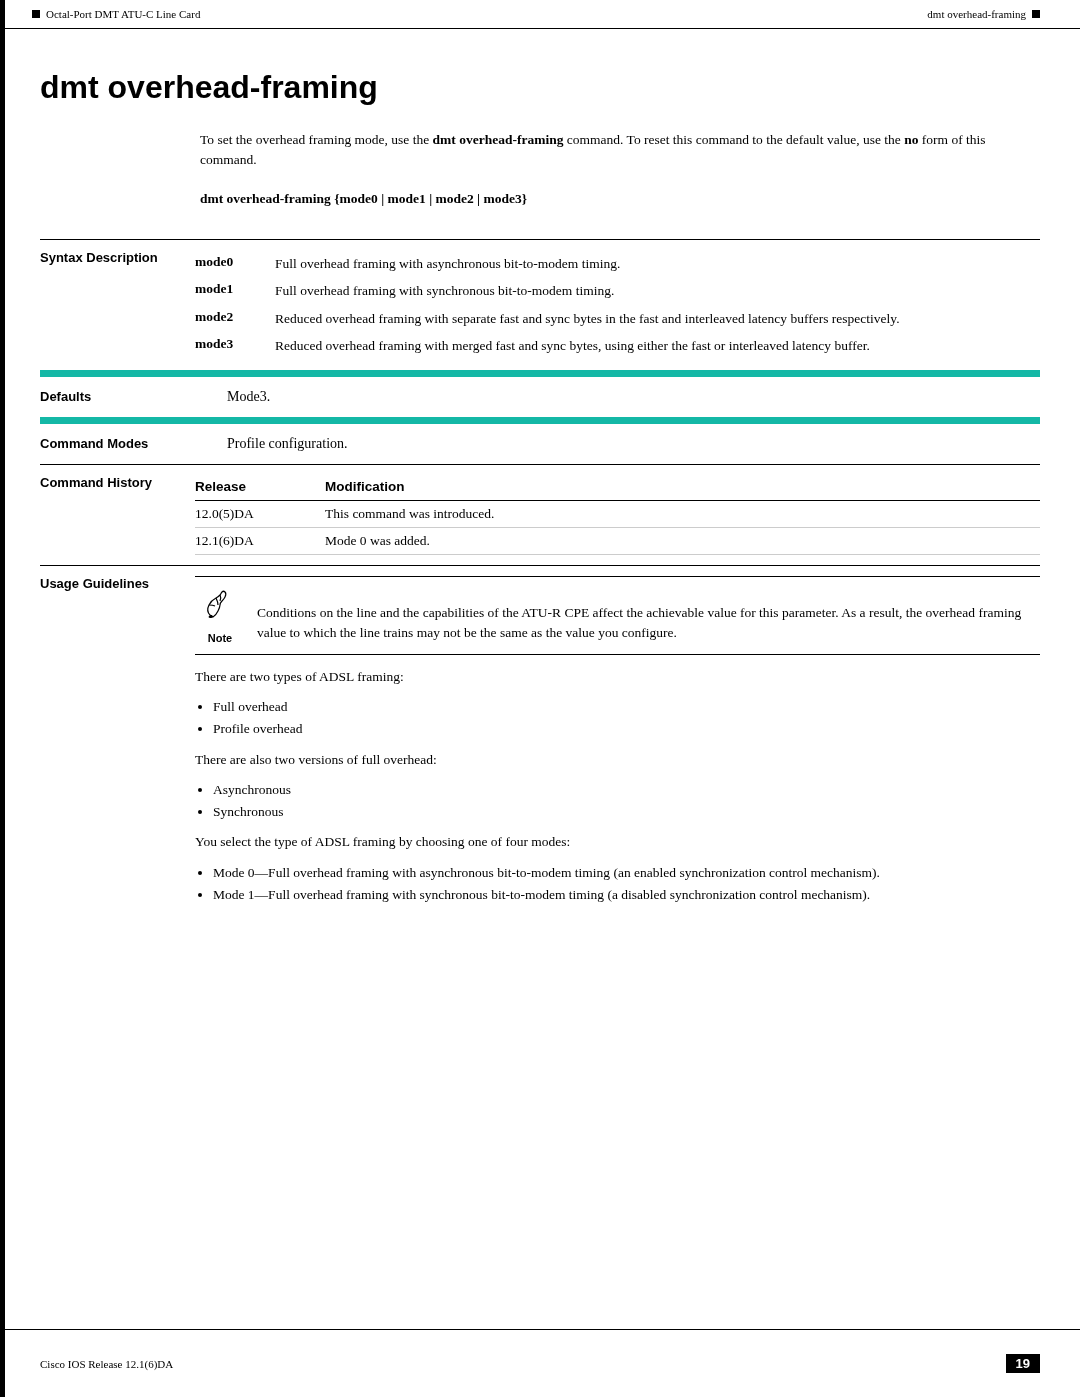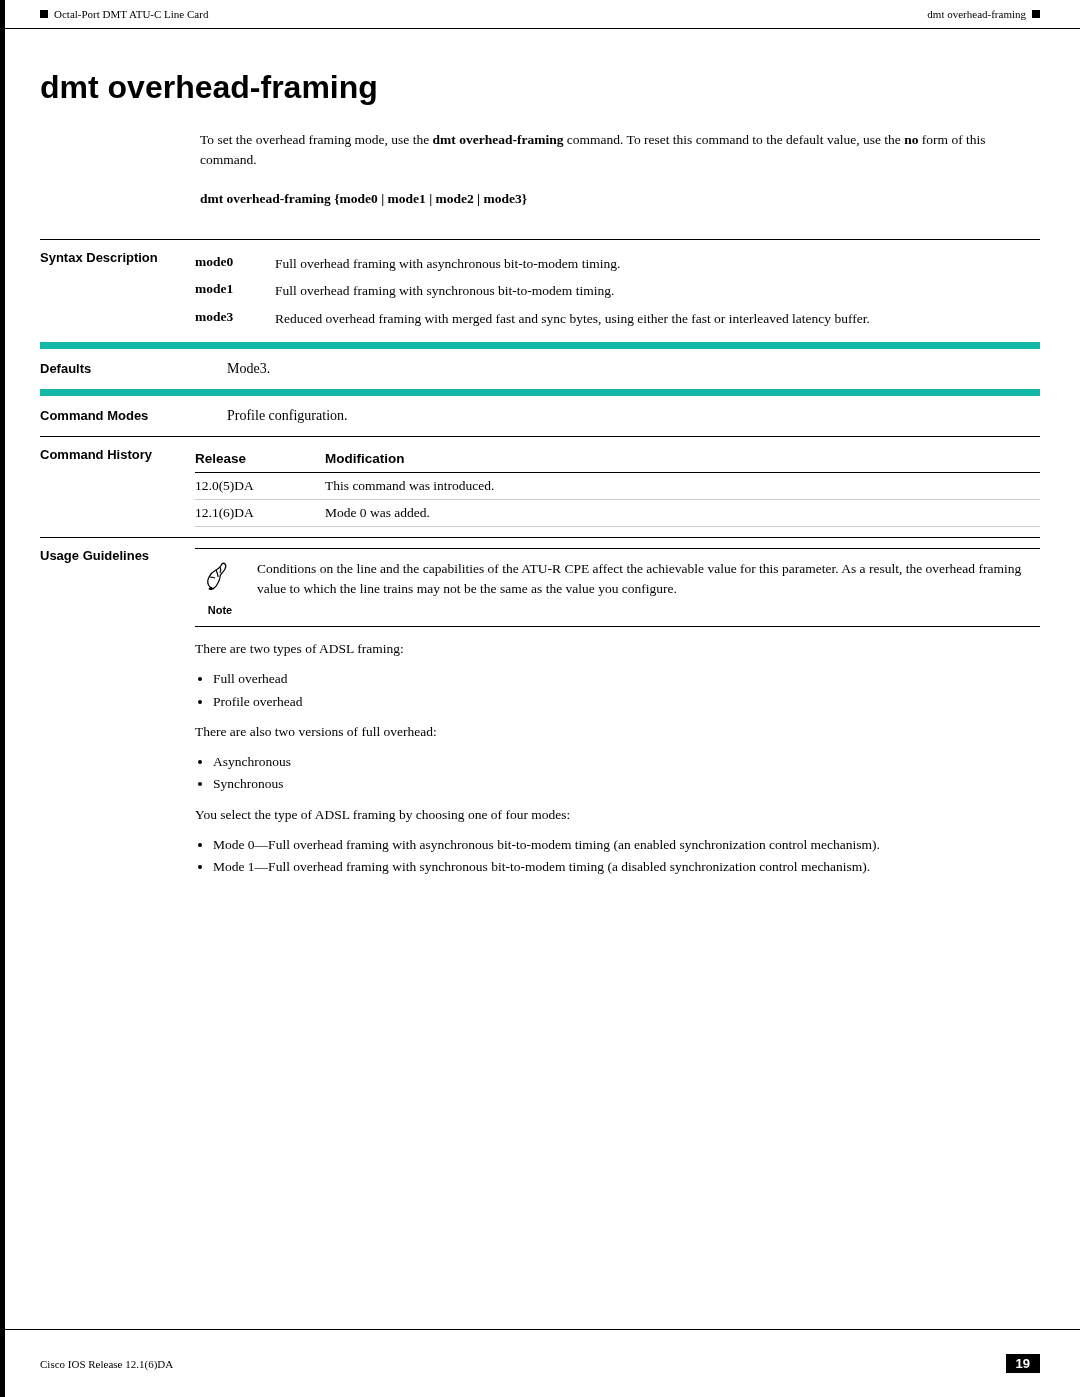--- a/index.html
+++ b/index.html
@@ -12,21 +12,21 @@
       width: 1080px;
       min-height: 1397px;
       position: relative;
     }
 
     
     .header {
       display: flex;
       justify-content: space-between;
       align-items: center;
-      padding: 8px 40px 8px 40px;
+      padding: 8px 40px 8px 32px;
       border-bottom: 1px solid #000;
       font-size: 11px;
     }
     .header-left {
       display: flex;
       align-items: center;
       gap: 6px;
     }
     .header-bullet {
       width: 8px;
@@ -186,20 +186,21 @@
       display: flex;
       flex-direction: column;
       align-items: center;
       min-width: 50px;
     }
 
     .note-text {
       flex: 1;
       font-size: 13.5px;
       line-height: 1.5;
+      margin-top: 16px;
     }
 
     .guidelines-body {
       flex: 1;
     }
 
     .guidelines-para {
       font-size: 13.5px;
       line-height: 1.5;
       margin-bottom: 10px;
@@ -281,20 +282,24 @@
     <div class="section-content">
       <table class="syntax-table">
         <tbody id="syntax-tbody">
             <tr>
               <td><strong>mode0</strong></td>
               <td>Full overhead framing with asynchronous bit-to-modem timing.</td>
             </tr>
             <tr>
               <td><strong>mode1</strong></td>
               <td>Full overhead framing with synchronous bit-to-modem timing.</td>
+            </tr>
+            <tr>
+              <td><strong>mode2</strong></td>
+              <td>Reduced overhead framing with separate fast and sync bytes in the fast and interleaved latency buffers respectively.</td>
             </tr>
             <tr>
               <td><strong>mode3</strong></td>
               <td>Reduced overhead framing with merged fast and sync bytes, using either the fast or interleaved latency buffer.</td>
             </tr>
           </tbody>
       </table>
     </div>
   </div>
 

